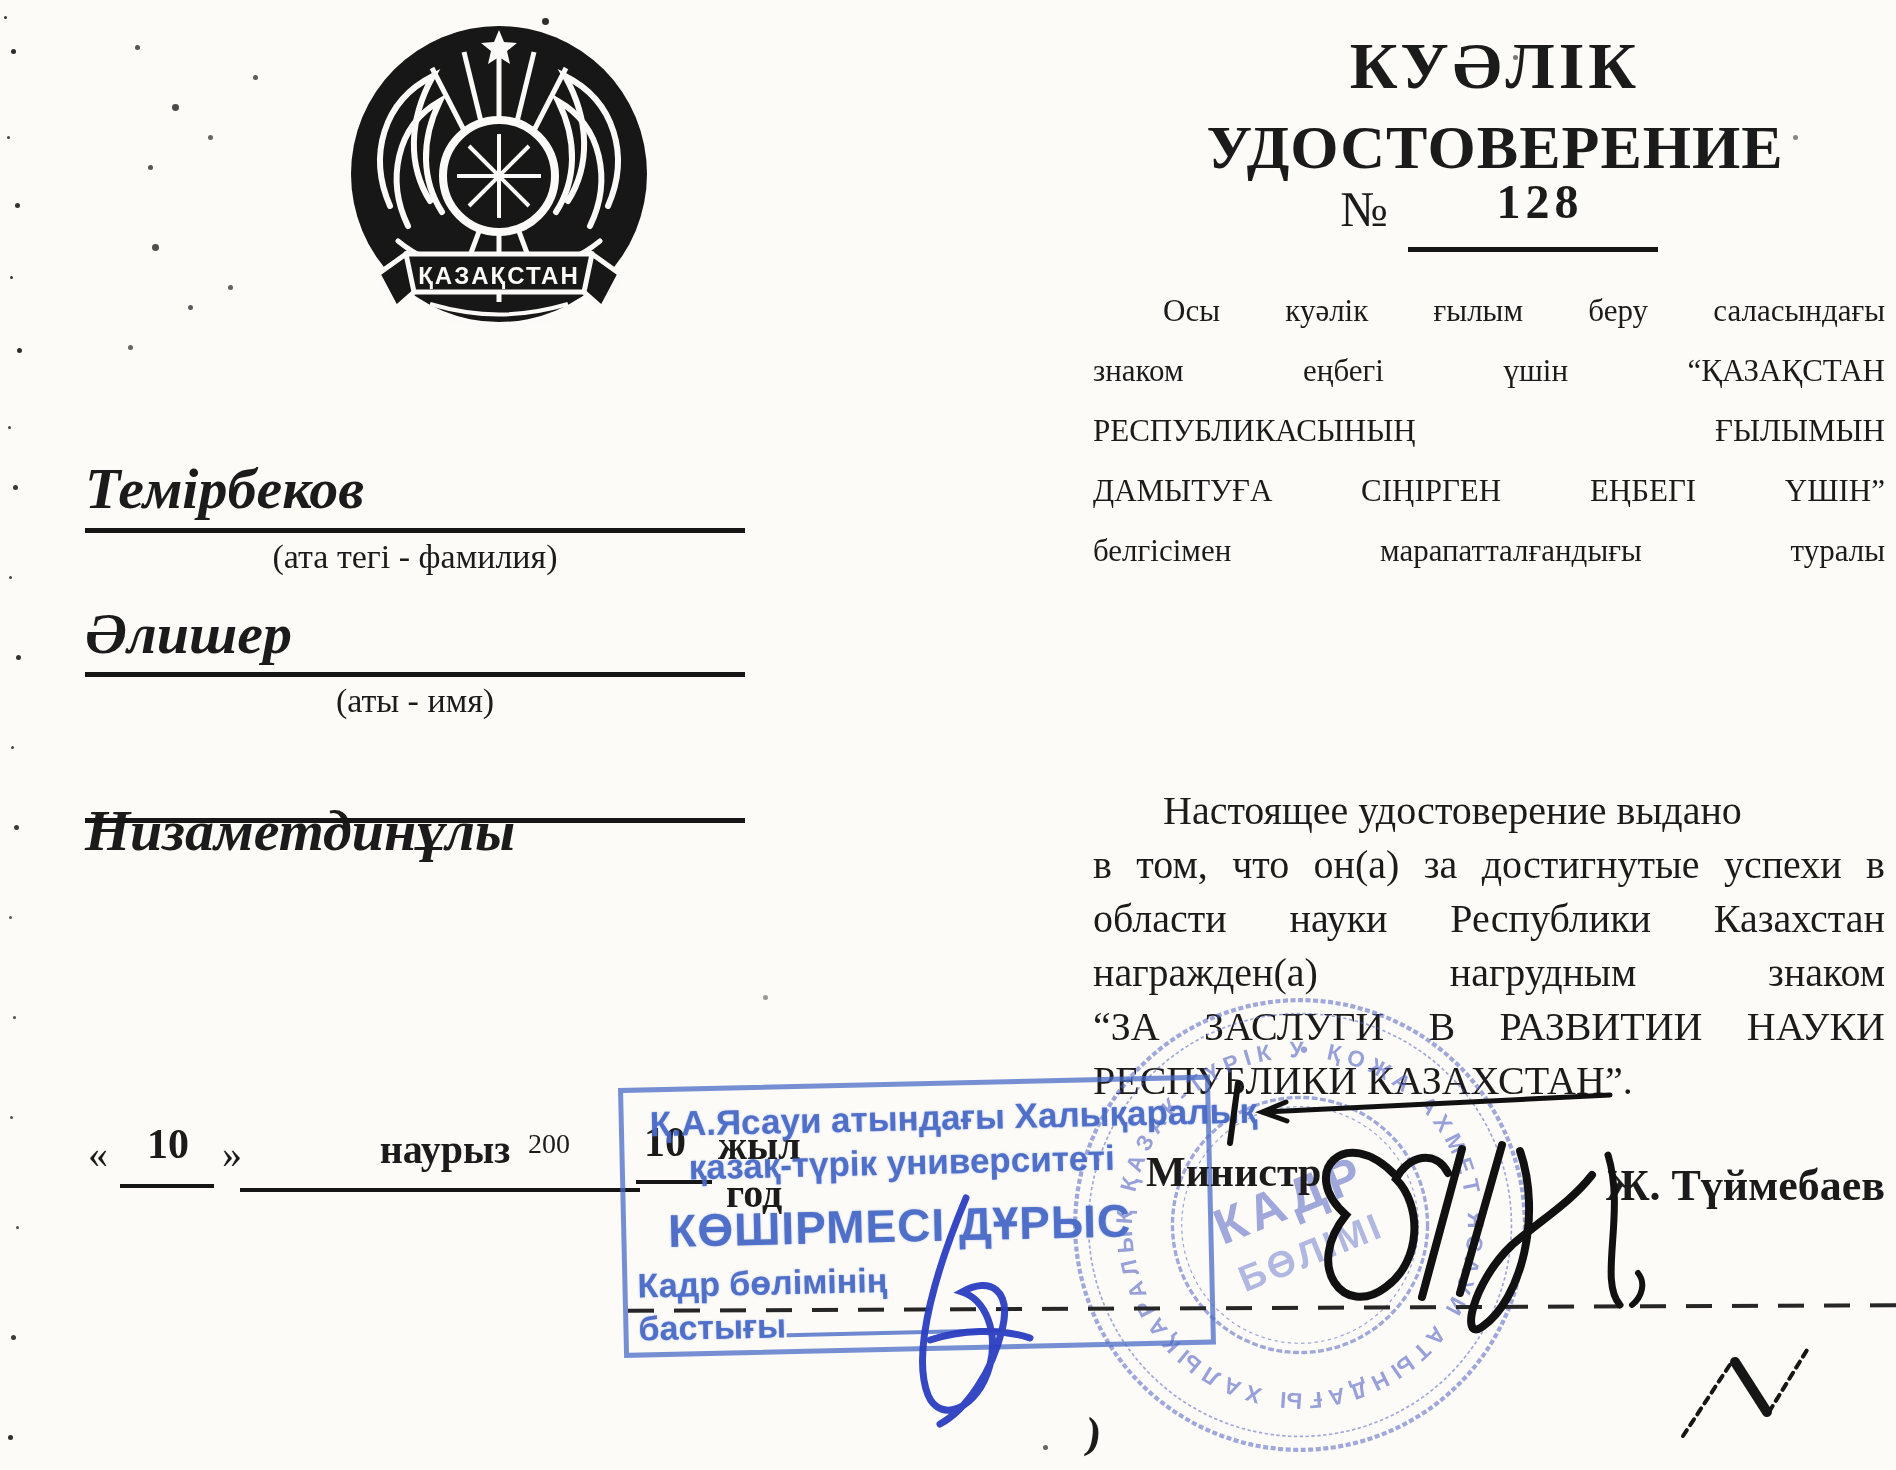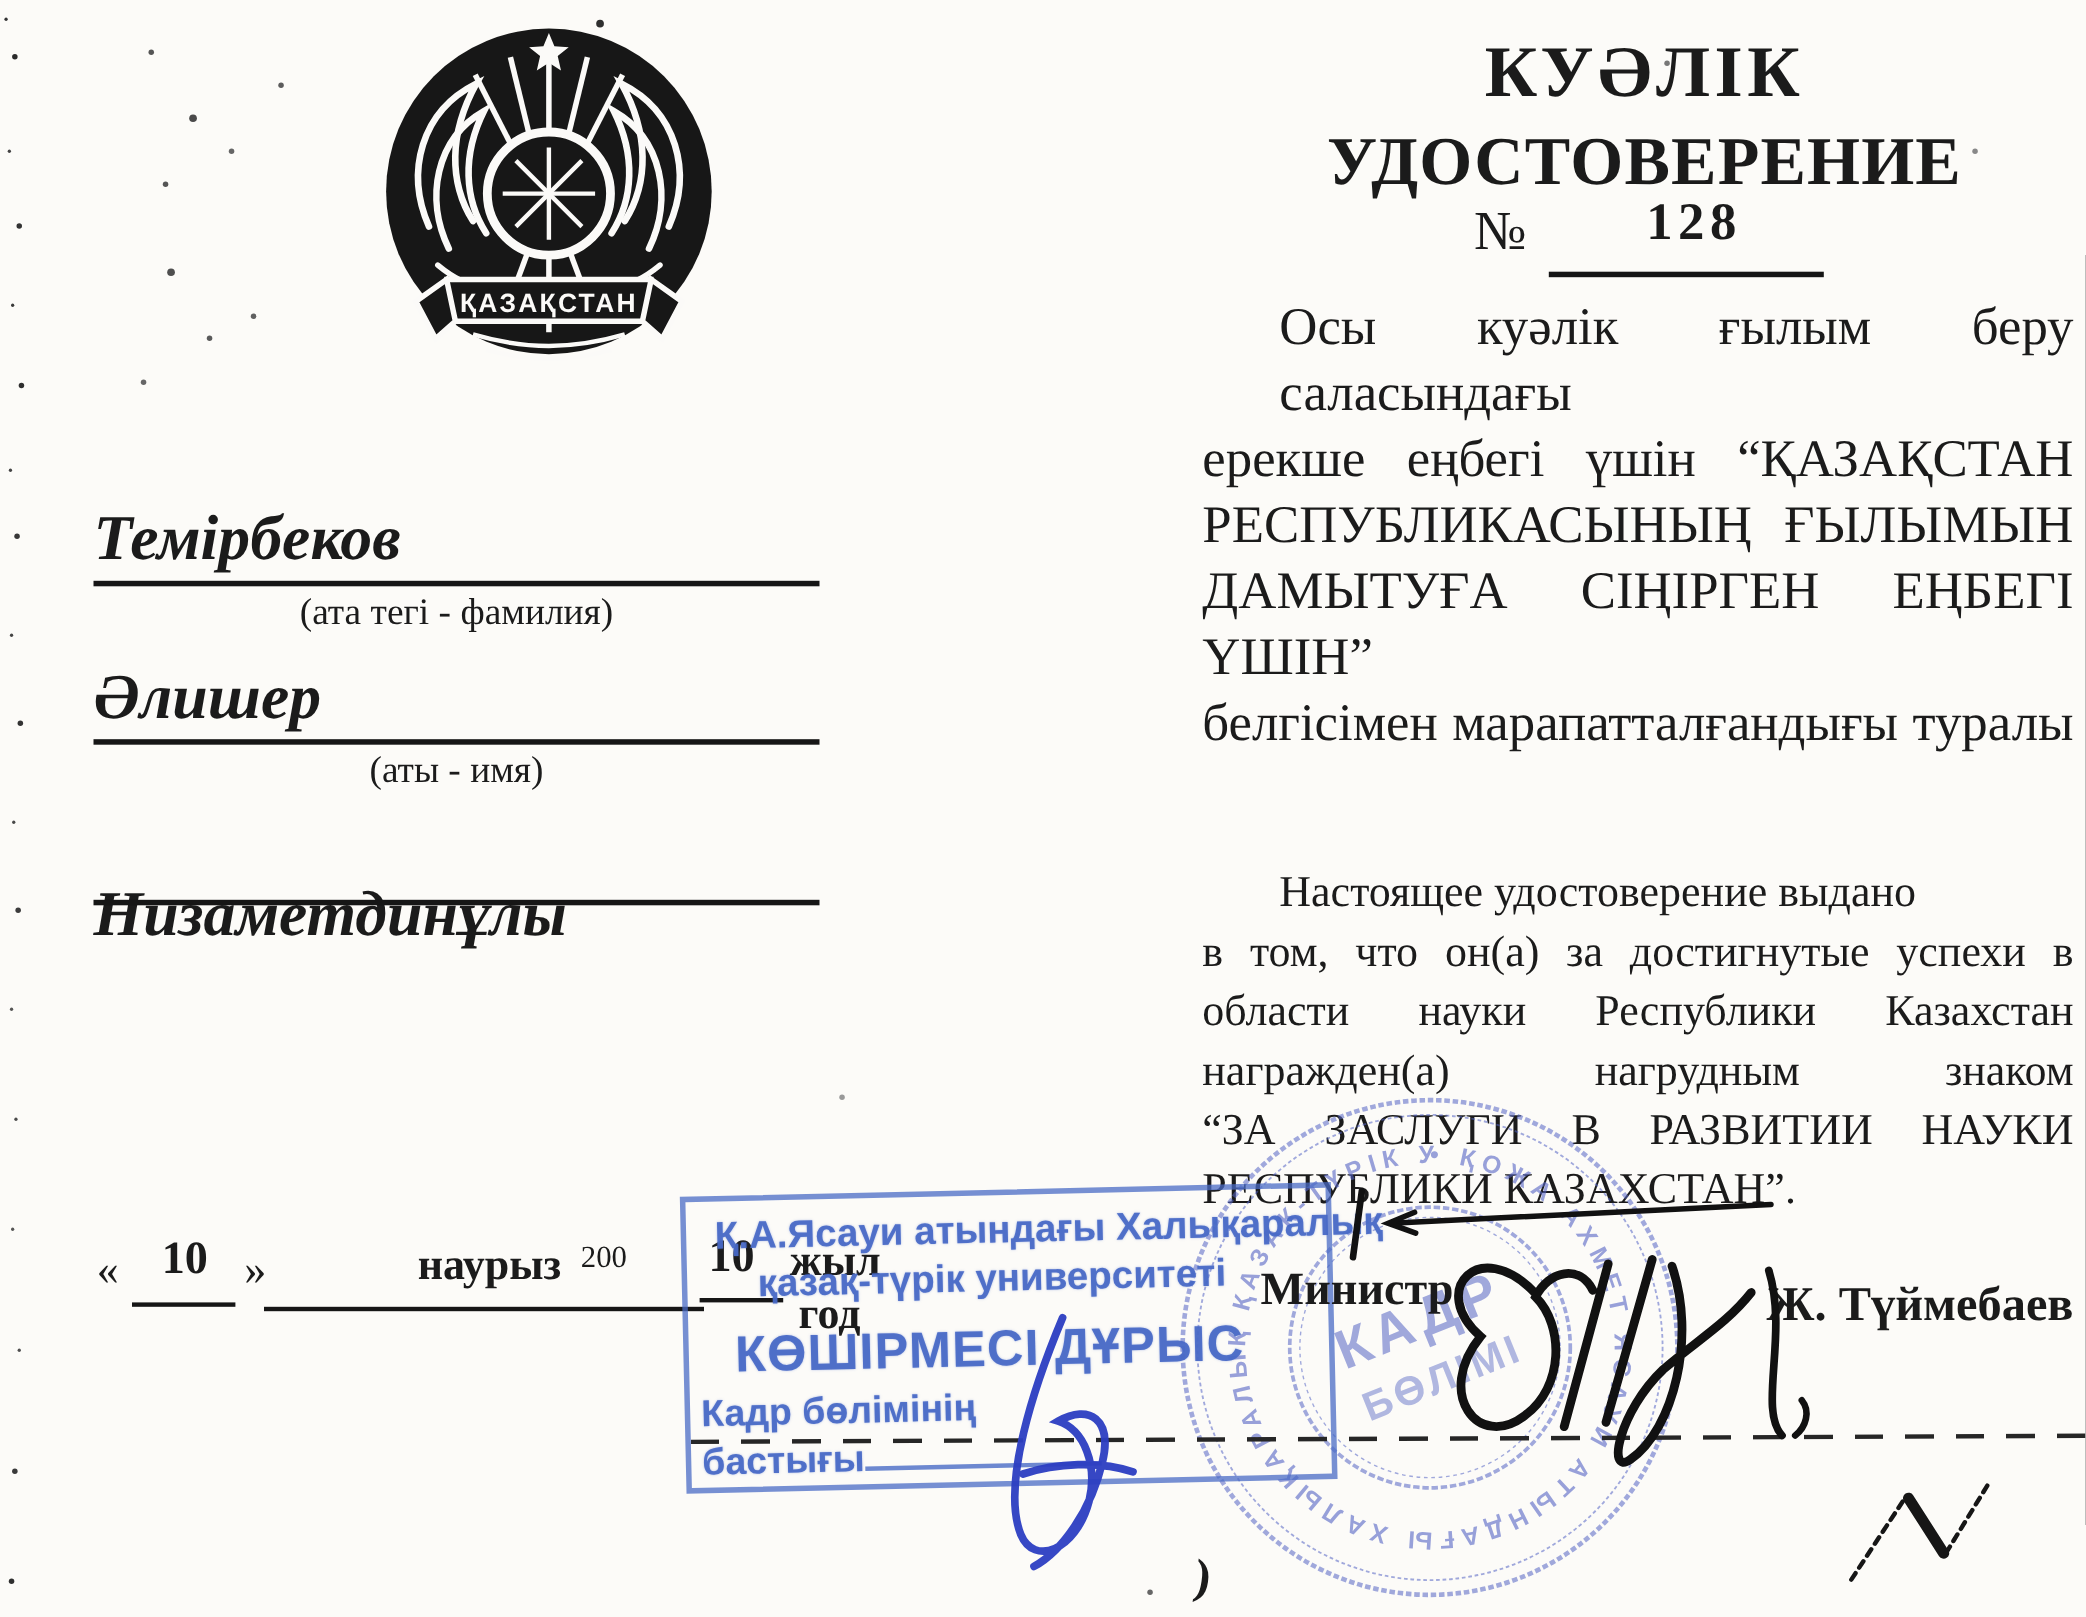--- a/index.html
+++ b/index.html
@@ -15,21 +15,21 @@
   .title-ru{left:1095px;top:112px;width:800px;text-align:center;font-size:62px;font-weight:bold;letter-spacing:1px;font-family:Liberation Serif, serif;}
   .num-sign{left:1340px;top:180px;font-size:50px;}
   .num-val{left:1430px;top:174px;width:220px;text-align:center;font-size:48px;font-weight:bold;letter-spacing:5px;}
   .num-rule{left:1408px;top:247px;width:250px;height:5px;background:#151515;}
   
   .rule{background:#161616;height:5px;}
   
   .name-val{left:85px;width:660px;text-align:left;font-size:58px;font-weight:bold;font-style:italic;}
   .name-lbl{left:85px;width:660px;text-align:center;font-size:34px;}
   
-  .body-kk{left:1093px;top:268px;width:792px;font-size:48px;line-height:60px;}
+  .body-kk{left:1093px;top:281px;width:792px;font-size:31px;line-height:60px;}
   .body-ru{left:1093px;top:740px;width:792px;font-size:40px;line-height:54px;margin-top:44px;}
   .jline{text-align:justify;text-align-last:justify;}
   .lline{text-align:left;}
   .indent{padding-left:70px;box-sizing:border-box;}
   
   .dt{font-size:40px;}
   .bold{font-weight:bold;}
   
   .rect-stamp{
     left:618px;top:1088px;width:582px;height:260px;
@@ -140,21 +140,21 @@
 
   <div class="abs name-val" style="top:600px;">Әлишер</div>
   <div class="abs rule" style="left:85px;top:672px;width:660px;"></div>
   <div class="abs name-lbl" style="top:682px;">(аты - имя)</div>
 
   <div class="abs name-val" style="top:757px;margin-top:40px;">Низаметдинұлы</div>
   <div class="abs rule" style="left:85px;top:818px;width:660px;"></div>
 
   <div class="abs body-kk">
     <div class="jline indent">Осы куәлік ғылым беру саласындағы</div>
-    <div class="jline">ерекше еңбегі үшін “ҚАЗАҚСТАН</div>
+    <div class="jline">знаком еңбегі үшін “ҚАЗАҚСТАН</div>
     <div class="jline">РЕСПУБЛИКАСЫНЫҢ ҒЫЛЫМЫН</div>
     <div class="jline">ДАМЫТУҒА СІҢІРГЕН ЕҢБЕГІ ҮШІН”</div>
     <div class="jline">белгісімен марапатталғандығы туралы</div>
   </div>
 
   <div class="abs body-ru">
     <div class="lline indent">Настоящее удостоверение выдано</div>
     <div class="jline">в том, что он(а) за достигнутые успехи в</div>
     <div class="jline">области науки Республики Казахстан</div>
     <div class="jline">награжден(а) нагрудным знаком</div>

